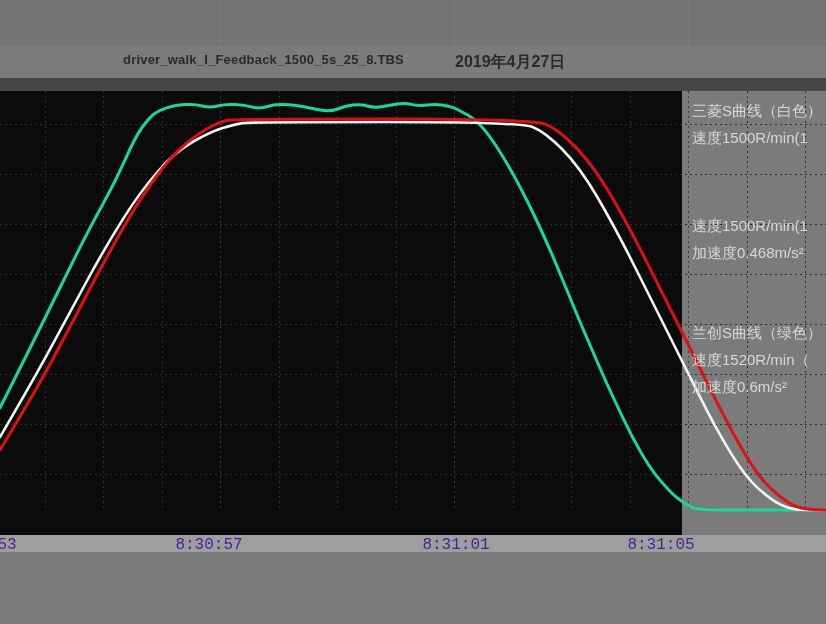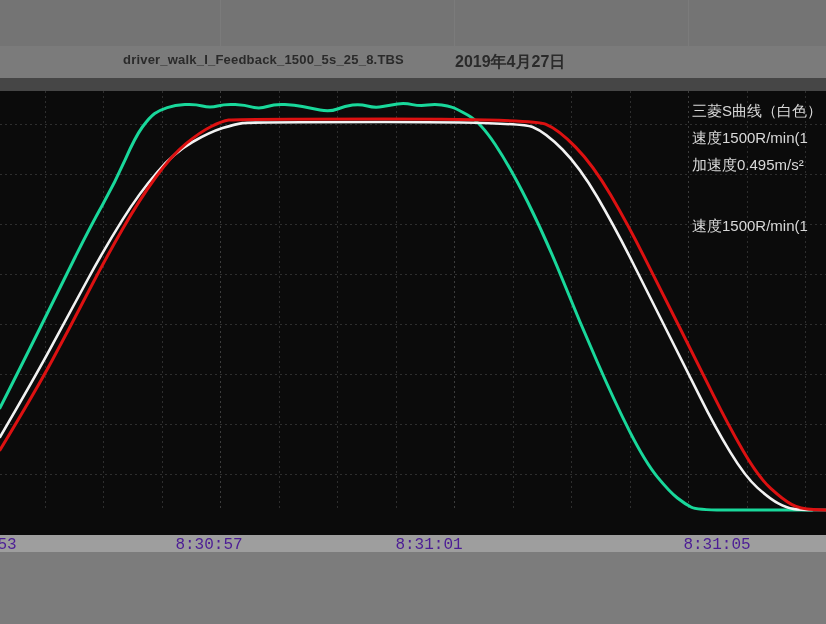--- a/index.html
+++ b/index.html
@@ -12,21 +12,21 @@
   .abs{position:absolute;}
   
   #header-top{left:0;top:0;width:826px;height:78px;background:#747474;font-weight:bold;}
   #title-row{left:0;top:46px;width:826px;height:32px;background:#7b7b7b;}
   .hdr-col{top:0;width:1px;height:78px;background:rgba(255,255,255,0.05);}
   #file-title{left:123px;top:6px;font-size:13px;color:#2a2a2a;letter-spacing:0.2px;white-space:nowrap;}
   #file-date{left:455px;top:6px;font-size:16px;color:#2a2a2a;white-space:nowrap;}
   
   #dark-band{left:0;top:78px;width:826px;height:13px;background:#464646;}
   
-  #chart{left:0;top:91px;width:826px;height:444px;background:#0b0b0b;}
+  #chart{left:0;top:91px;width:682px;height:444px;background:#0b0b0b;}
   #chart svg{position:absolute;left:0;top:0;}
   .legend-block{position:absolute;left:692px;white-space:nowrap;}
   .legend-line{display:block;height:27px;line-height:27px;font-size:15px;color:#d8d8d8;}
   #legend-0{top:6px;}
   #legend-1{top:121px;}
   #legend-2{top:228px;}
   
   #axis-strip{left:0;top:535px;width:826px;height:17px;background:#9e9e9e;}
   .tick-label{position:absolute;top:1px;transform:translateX(-50%);font-size:16px;color:#4c1d95;white-space:nowrap;font-family:Liberation Mono, monospace;}
   
@@ -74,27 +74,32 @@
         <line x1="805.5" y1="0" x2="805.5" y2="417" stroke="#2e2e2e"></line>
       </g>
       <path d="M 0.0 316.9 Q 29.8 257.9 45.0 227.0 Q 60.3 196.0 75.2 166.0 Q 90.1 136.0 102.7 113.5 Q 115.2 91.0 125.2 68.6 Q 135.1 46.1 142.4 36.0 Q 149.8 26.0 154.7 22.5 Q 159.7 19.1 167.3 16.6 Q 174.9 14.1 184.9 13.6 Q 194.8 13.0 202.4 15.0 Q 210.0 17.0 217.6 15.0 Q 225.2 13.0 235.2 13.6 Q 245.1 14.1 252.4 16.1 Q 259.7 18.0 267.3 15.5 Q 274.9 13.0 284.9 13.6 Q 294.8 14.1 302.4 15.5 Q 310.0 17.0 320.0 19.0 Q 329.9 21.0 337.5 18.0 Q 345.1 15.1 352.5 14.1 Q 359.8 13.0 367.4 15.0 Q 375.0 17.0 382.6 15.5 Q 390.2 14.1 397.5 13.0 Q 404.8 12.0 412.4 13.6 Q 420.0 15.1 427.6 14.1 Q 435.2 13.0 441.7 14.1 Q 448.1 15.1 451.6 16.1 Q 455.1 17.0 467.7 24.0 Q 480.3 31.0 495.2 53.5 Q 510.1 76.0 527.7 111.0 Q 545.2 146.1 562.5 188.5 Q 579.7 231.0 597.3 271.0 Q 614.8 311.1 630.0 341.1 Q 645.3 371.1 657.5 386.1 Q 669.8 401.0 677.4 407.0 Q 685.0 412.9 690.9 416.0 Q 696.7 419.0 723.4 419.0 Q 750.0 419.0 781.0 419.0 L 812.0 419.0" fill="none" stroke="#19d89b" stroke-width="3" stroke-linejoin="round" stroke-linecap="round"></path>
       <path d="M 0.0 346.0 Q 35.1 286.0 52.6 253.4 Q 70.2 220.9 87.7 188.5 Q 105.3 156.1 122.6 128.6 Q 139.8 101.1 157.4 81.0 Q 174.9 60.9 192.5 51.0 Q 210.0 41.1 222.6 37.1 Q 235.2 33.1 242.5 32.1 Q 249.8 31.0 384.9 31.0 Q 520.1 31.0 532.6 36.0 Q 545.2 41.1 562.5 58.5 Q 579.7 76.0 597.3 106.0 Q 614.8 136.0 632.4 171.0 Q 649.9 206.1 667.5 241.0 Q 685.0 275.9 700.0 305.9 Q 714.9 336.0 730.1 360.9 Q 745.3 385.9 757.6 396.9 Q 769.9 407.9 778.3 412.4 Q 786.8 416.9 793.3 417.9 Q 799.7 419.0 813.7 419.0 L 827.8 419.0" fill="none" stroke="#f2f2f2" stroke-width="2.6" stroke-linejoin="round" stroke-linecap="round"></path>
       <path d="M 0.0 359.0 Q 35.1 301.0 52.6 268.5 Q 70.2 236.0 87.7 202.0 Q 105.3 168.0 122.6 138.0 Q 139.8 108.0 155.9 86.0 Q 172.0 64.1 186.0 52.6 Q 200.1 41.1 211.2 35.5 Q 222.3 29.9 228.7 29.0 Q 235.2 28.1 384.1 28.1 Q 532.9 28.1 545.5 33.1 Q 558.1 38.1 575.6 56.1 Q 593.2 74.1 610.7 104.1 Q 628.3 134.2 645.8 169.1 Q 663.4 204.0 680.9 239.0 Q 698.5 274.1 713.4 304.1 Q 728.3 334.1 743.2 360.0 Q 758.2 385.9 770.7 397.4 Q 783.3 408.9 791.5 413.4 Q 799.7 417.9 813.7 418.5 L 827.8 419.0" fill="none" stroke="#dd1111" stroke-width="3" stroke-linejoin="round" stroke-linecap="round"></path>
     </svg>
 
   <div class="legend-block" id="legend-0">
     <span class="legend-line">三菱S曲线（白色）</span>
     <span class="legend-line">速度1500R/min(1</span>
-    <span class="legend-line">加速度0.495m/s²</span>
   </div>
   <div class="legend-block" id="legend-1">
     <span class="legend-line">速度1500R/min(1</span>
+    <span class="legend-line">加速度0.468m/s²</span>
+  </div>
+  <div class="legend-block" id="legend-2">
+    <span class="legend-line">兰创S曲线（绿色）</span>
+    <span class="legend-line">速度1520R/min（</span>
+    <span class="legend-line">加速度0.6m/s²</span>
   </div>
 </div>
 
 <div class="abs" id="axis-strip">
   <span class="tick-label" style="left:7px">53</span>
   <span class="tick-label" style="left:209px">8:30:57</span>
-  <span class="tick-label" style="left:429px">8:31:01</span>
-  <span class="tick-label" style="left:717px">8:31:05</span>
+  <span class="tick-label" style="left:456px">8:31:01</span>
+  <span class="tick-label" style="left:661px">8:31:05</span>
 </div>
 
 <div class="abs" id="footer"></div>
 
 </body></html>

